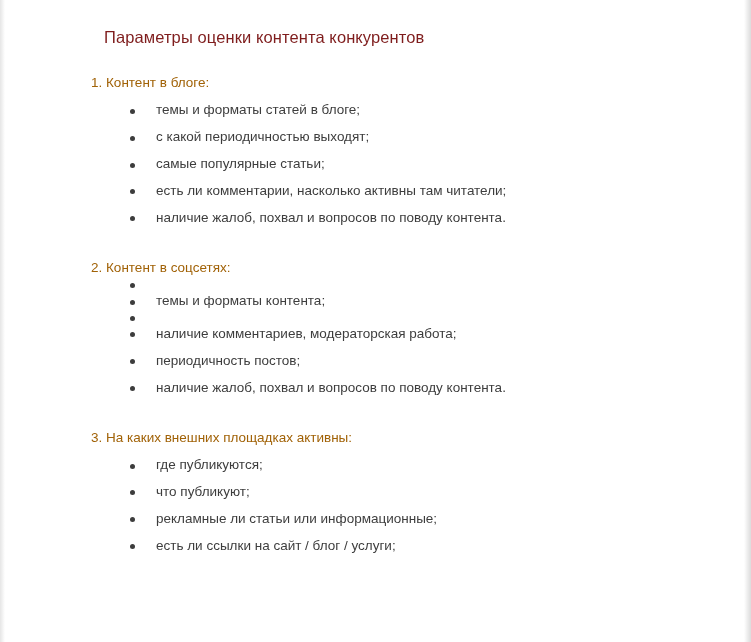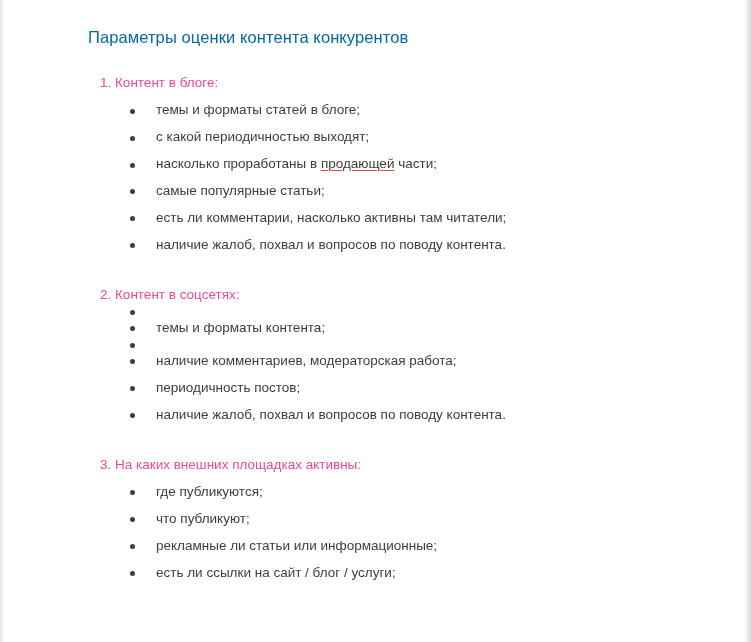--- a/index.html
+++ b/index.html
@@ -16,32 +16,32 @@
   }
   .page {
     position: relative;
     width: 751px;
     height: 642px;
     box-sizing: border-box;
     padding: 22px 28px 0 88px;
   }
   .doc-title {
     font-size: 16.5px;
-    color: #0369a1;
+    color: #7f1d1d;
     font-weight: 400;
-    margin: 6px 0 0 0;
+    margin: 6px 0 0 16px;
     letter-spacing: 0.1px;
   }
   .section {
     margin-top: 26px;
   }
   .section-heading {
     font-size: 13.5px;
-    color: #ec4899;
-    margin: 0 0 2px 10px;
+    color: #a16207;
+    margin: 0 0 2px 1px;
     padding-left: 2px;
     line-height: 1.5;
   }
   .bullets {
     list-style: none;
     margin: 4px;
     padding: 0 0 0 32px;
   }
   .bullets li {
     position: relative;
@@ -100,24 +100,20 @@
       <li>
         <span class="bullet-dot"></span>
         <span>темы и форматы статей в блоге;</span>
       </li>
       <li>
         <span class="bullet-dot"></span>
         <span>с какой периодичностью выходят;</span>
       </li>
       <li>
         <span class="bullet-dot"></span>
-        <span>насколько проработаны в </span><span class="underline-red">продающей</span><span> части;</span>
-      </li>
-      <li>
-        <span class="bullet-dot"></span>
         <span>самые популярные статьи;</span>
       </li>
       <li>
         <span class="bullet-dot"></span>
         <span>есть ли комментарии, насколько активны там читатели;</span>
       </li>
       <li>
         <span class="bullet-dot"></span>
         <span>наличие жалоб, похвал и вопросов по поводу контента.</span>
       </li>

